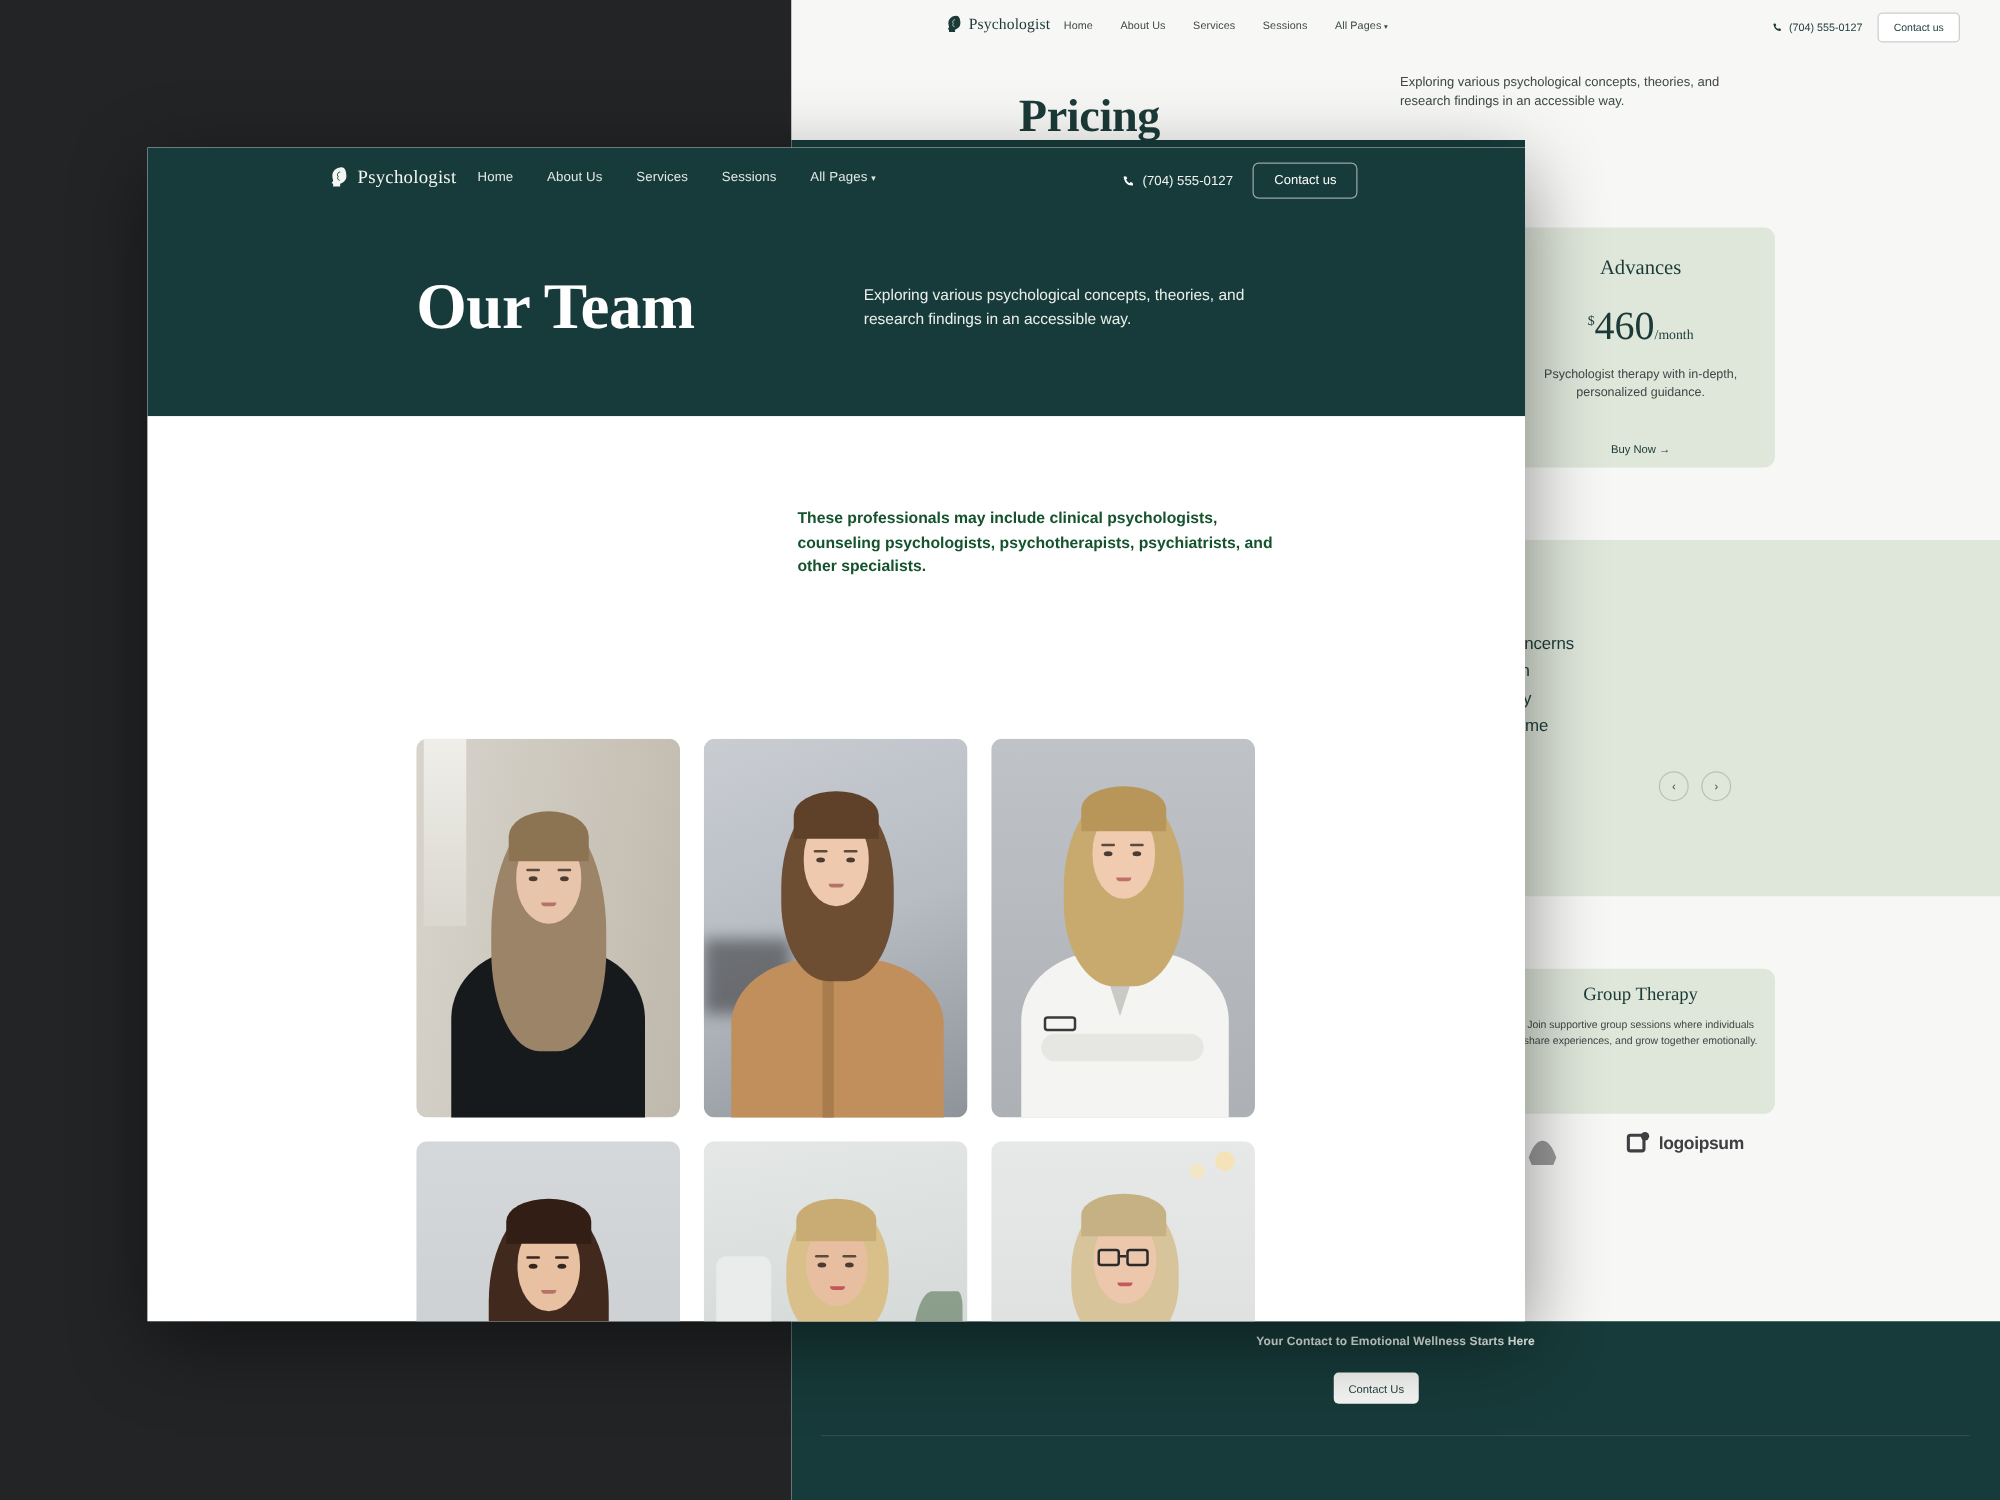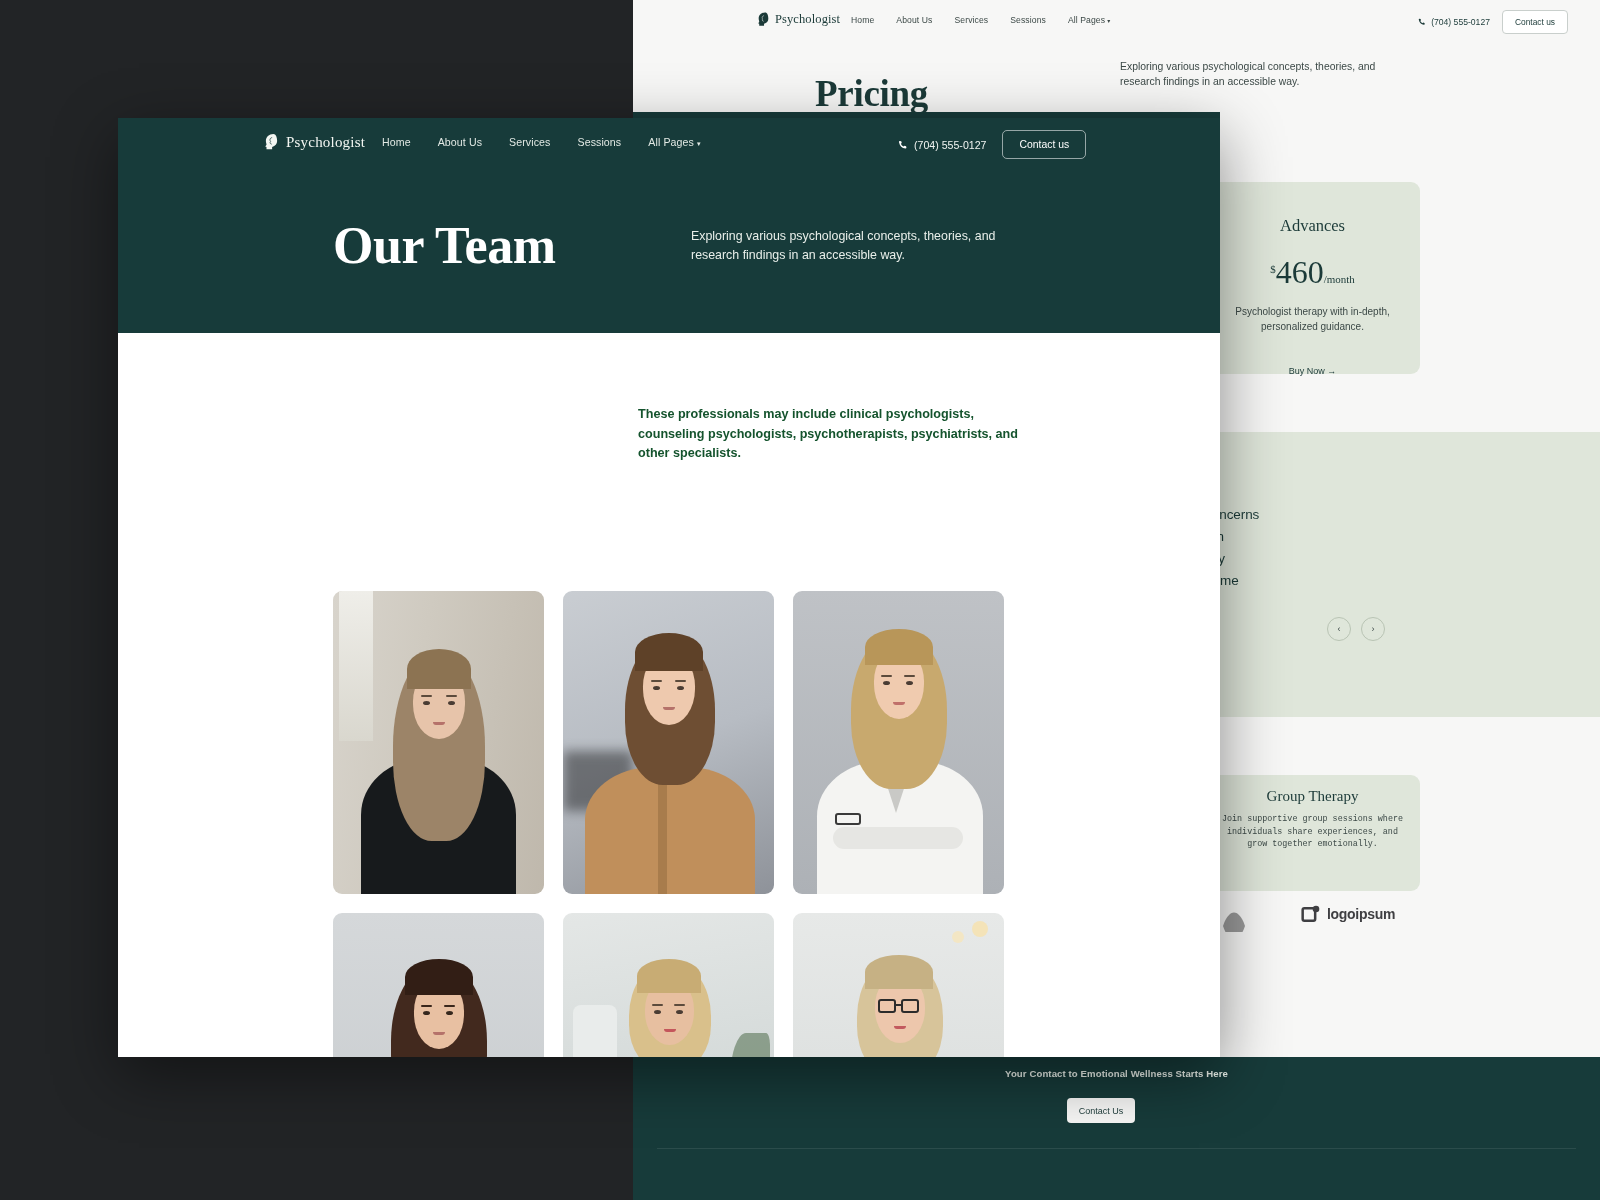--- a/index.html
+++ b/index.html
@@ -44,21 +44,21 @@
   }
   .bg-green-block {
     position: absolute; left: 0; top: 112px; width: 587px; height: 300px; background: #173B3A;
   }
   
   .price-card {
     position: absolute; left: 572px; top: 182px; width: 215px; height: 192px;
     background: #DFE6DA; border-radius: 9px; text-align: center;
   }
   .price-title {
-    font-family: "Liberation Serif", serif; font-size: 16.5px; color: #1B3A38; padding-top: 22px; margin-top: 12px;
+    font-family: "Liberation Serif", serif; font-size: 16.5px; color: #1B3A38; padding-top: 22px;
   }
   .price-amount {
     margin-top: 20px; font-family: "Liberation Serif", serif; color: #1B3A38;
     display: flex; align-items: baseline; justify-content: center;
   }
   .price-cur { font-size: 11px; align-self: flex-start; margin-top: 7px; }
   .price-num { font-size: 32px; line-height: 1; }
   .price-per { font-size: 11px; }
   .price-desc { margin-top: 17px; padding: 0 14px; font-size: 10px; line-height: 1.45; color: #3C4947; }
   .price-buy { margin-top: 32px; font-size: 9px; color: #1B3A38; }
@@ -78,21 +78,21 @@
   }
 
   
   .group-card {
     position: absolute; left: 572px; top: 775px; width: 215px; height: 116px;
     background: #DFE6DA; border-radius: 9px; text-align: center;
   }
   .group-title {
     font-family: "Liberation Serif", serif; font-size: 15px; color: #1B3A38; padding-top: 13px;
   }
-  .group-desc { margin-top: 8px; padding: 0 12px; font-size: 8.4px; line-height: 1.5; color: #3C4947; font-family: Liberation Mono, monospace; }
+  .group-desc { margin-top: 8px; padding: 0 12px; font-size: 8.4px; line-height: 1.5; color: #3C4947; }
 
   
   .logos { position: absolute; left: 572px; top: 900px; width: 400px; height: 40px; }
   .logo-a { position: absolute; left: 16px; top: 6px; }
   .logo-b { position: absolute; left: 96px; top: 4px; display: flex; align-items: center; gap: 6px; }
   .logo-b-text { font-size: 14px; font-weight: bold; color: #3F3F42; letter-spacing: -.3px; }
 
   
   .bg-footer { position: absolute; left: 0; top: 1057px; width: 967px; height: 143px; background: #173B3A; }
   .footer-tag {

